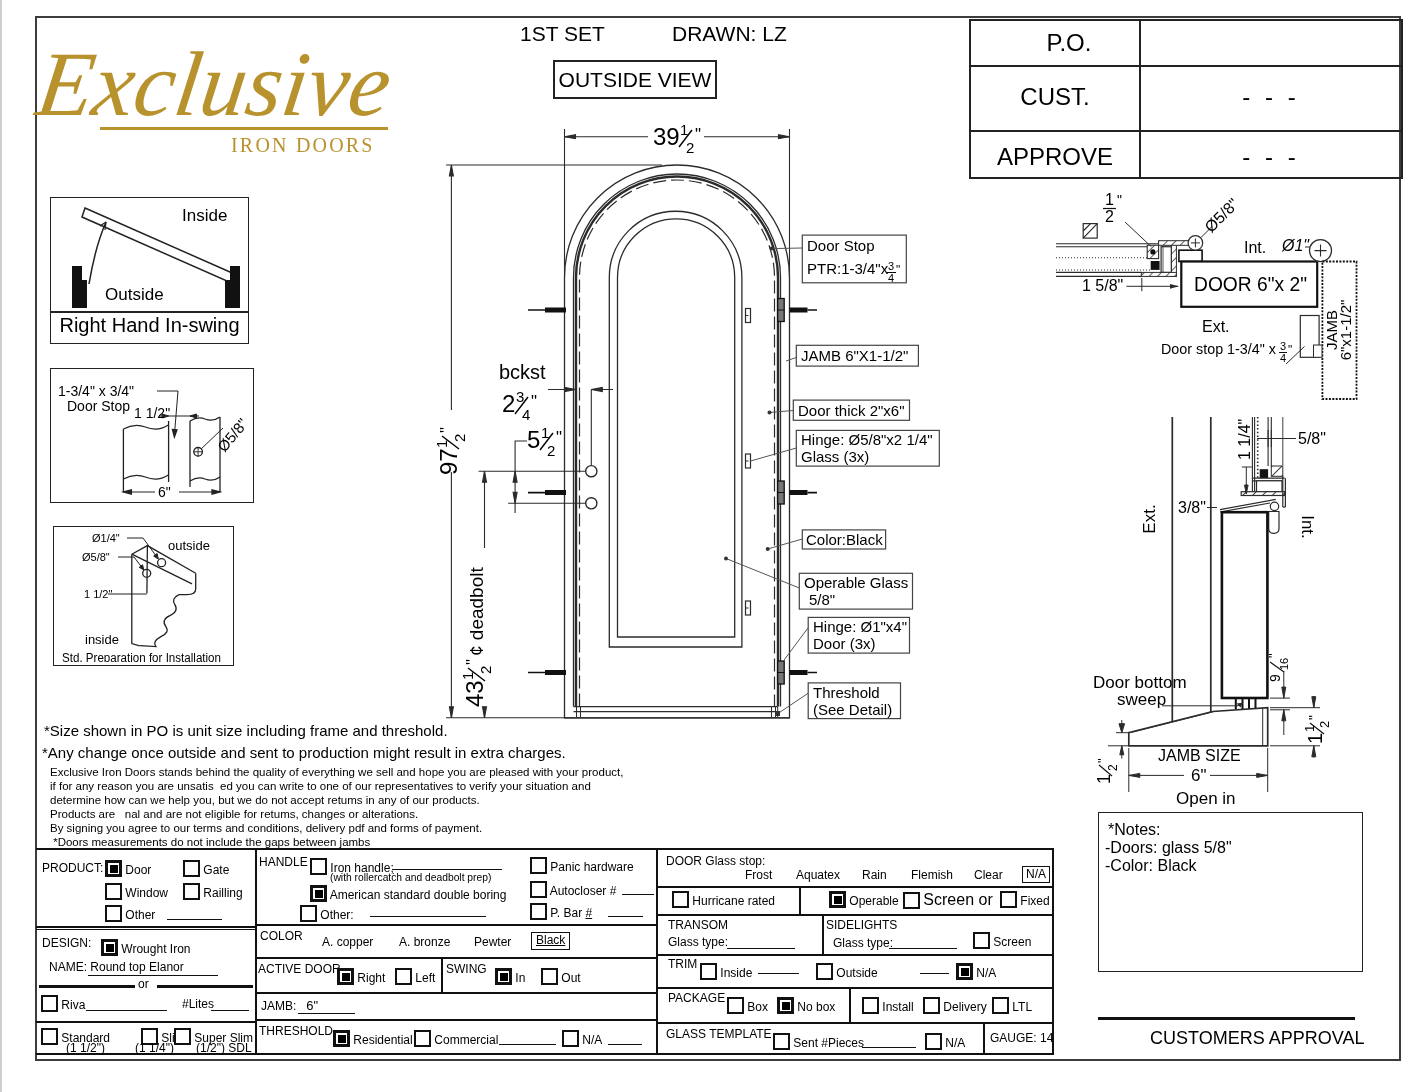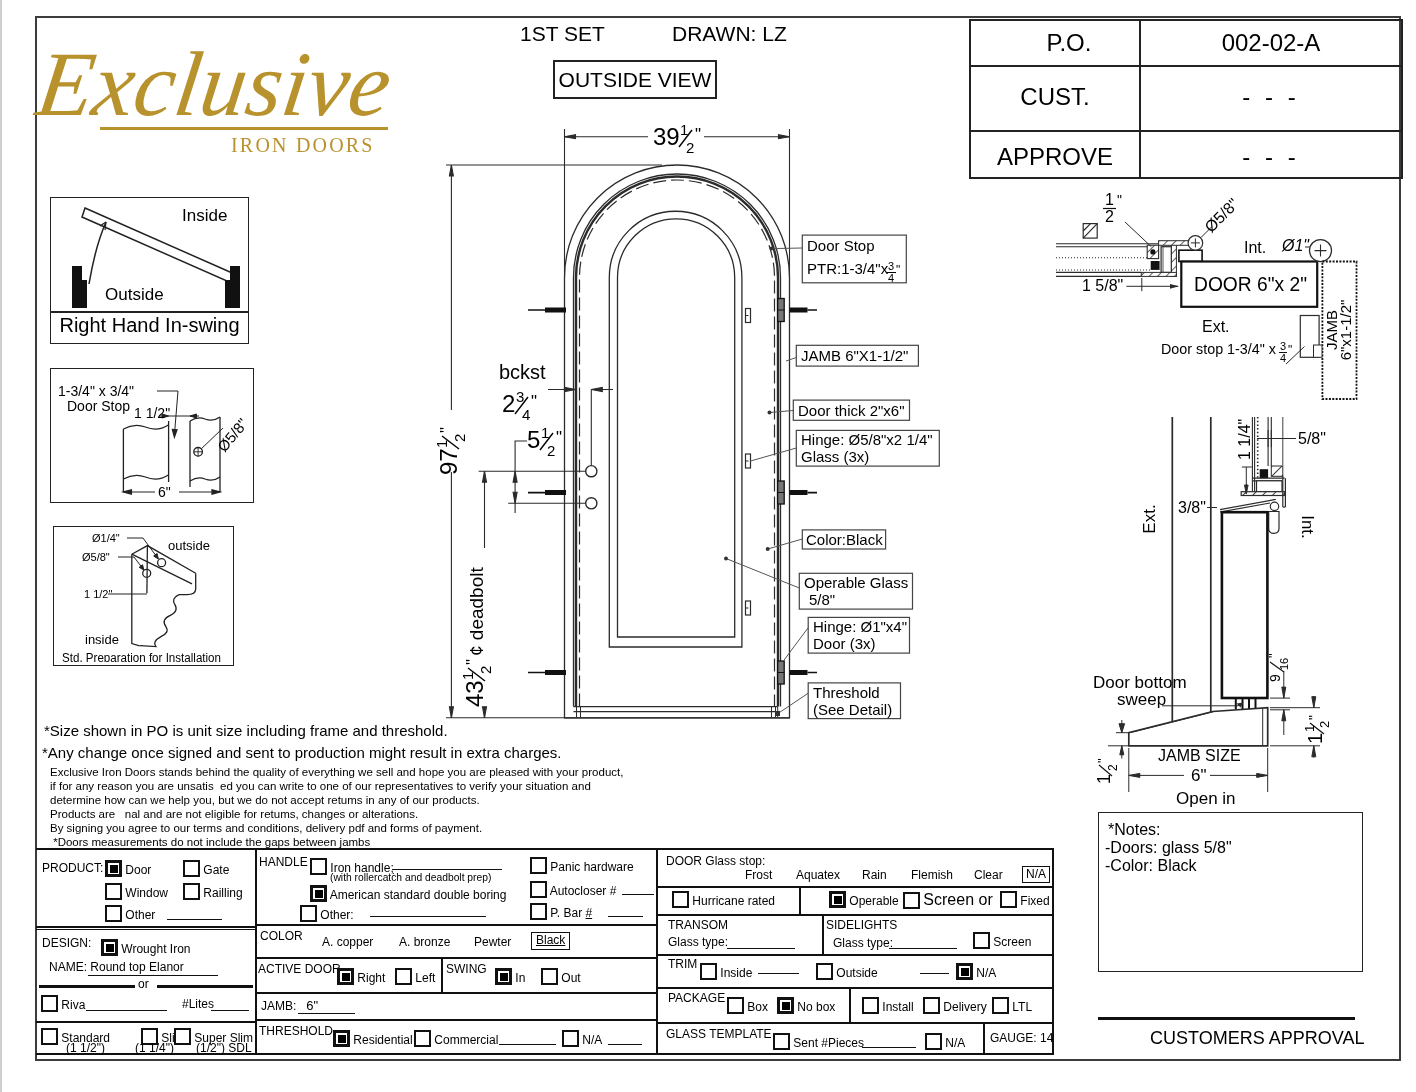--- a/index.html
+++ b/index.html
@@ -34,21 +34,20 @@
 <div class="t" style="left:520px;top:22px;font-size:21px;">1ST SET</div>
 <div class="t" style="left:672px;top:22px;font-size:21px;">DRAWN: LZ</div>
 <div class="t" style="left:553px;top:60px;width:160px;height:35px;border:2px solid #222;
      font-size:21px;text-align:center;line-height:35px;">OUTSIDE VIEW</div>
 
 <div class="t" style="left:969px;top:19px;width:430px;height:156px;border:2px solid #222;">
   <div style="position:absolute;left:168px;top:0;width:2px;height:156px;background:#222;"></div>
   <div style="position:absolute;left:0;top:44px;width:430px;height:2px;background:#222;"></div>
   <div style="position:absolute;left:0;top:109px;width:430px;height:2px;background:#222;"></div>
   <div style="position:absolute;left:0;top:8px;width:196px;text-align:center;font-size:24px;">P.O.</div>
-  <div style="position:absolute;left:170px;top:8px;width:260px;text-align:center;font-size:24px;">002-02-A</div>
   <div style="position:absolute;left:0;top:62px;width:168px;text-align:center;font-size:24px;">CUST.</div>
   <div style="position:absolute;left:170px;top:62px;width:260px;text-align:center;font-size:24px;letter-spacing:4px;">- - -</div>
   <div style="position:absolute;left:0;top:122px;width:168px;text-align:center;font-size:24px;">APPROVE</div>
   <div style="position:absolute;left:170px;top:122px;width:260px;text-align:center;font-size:24px;letter-spacing:4px;">- - -</div>
 </div>
 
 <div class="t" style="left:50px;top:197px;width:197px;height:145px;border:1.5px solid #222;">
   <div style="position:absolute;left:0;top:113px;width:197px;height:1.5px;background:#222;"></div>
   <svg width="197" height="113" viewBox="0 0 197 113">
     <g stroke="#222" fill="none" stroke-width="1.5">
@@ -448,21 +447,21 @@
 
 <div class="t" style="left:1098px;top:812px;width:263px;height:158px;border:1.5px solid #222;font-size:16px;">
   <div style="position:absolute;left:9px;top:8px;">*Notes:</div>
   <div style="position:absolute;left:6px;top:26px;">-Doors: glass 5/8"</div>
   <div style="position:absolute;left:6px;top:44px;">-Color: Black</div>
 </div>
 <div class="t" style="left:1098px;top:1017px;width:257px;height:3px;background:#111;"></div>
 <div class="t" style="left:1150px;top:1028px;font-size:18px;">CUSTOMERS APPROVAL</div>
 
 <div class="t" style="left:44px;top:722px;font-size:15px;">*Size shown in PO is unit size including frame and threshold.</div>
-<div class="t" style="left:42px;top:744px;font-size:15px;">*Any change once signed and sent to production might result in extra charges.</div>
+<div class="t" style="left:42px;top:744px;font-size:15px;">*Any change once outside and sent to production might result in extra charges.</div>
 <div class="t" style="left:50px;top:765px;font-size:11.5px;line-height:14.05px;">
 Exclusive Iron Doors stands behind the quality of everything we sell and hope you are pleased with your product,<br>
 if for any reason you are unsatis&nbsp;&nbsp;ed you can write to one of our representatives to verify your situation and<br>
 determine how can we help you, but we do not accept retums in any of our products.<br>
 Products are&nbsp;&nbsp;&nbsp;nal and are not eligible for retums, changes or alterations.<br>
 By signing you agree to our terms and conditions, delivery pdf and forms of payment.<br>
 &nbsp;*Doors measurements do not include the gaps between jambs
 </div>
 
 <div class="t" style="left:36px;top:848px;width:1018px;height:206px;font-size:12px;">

